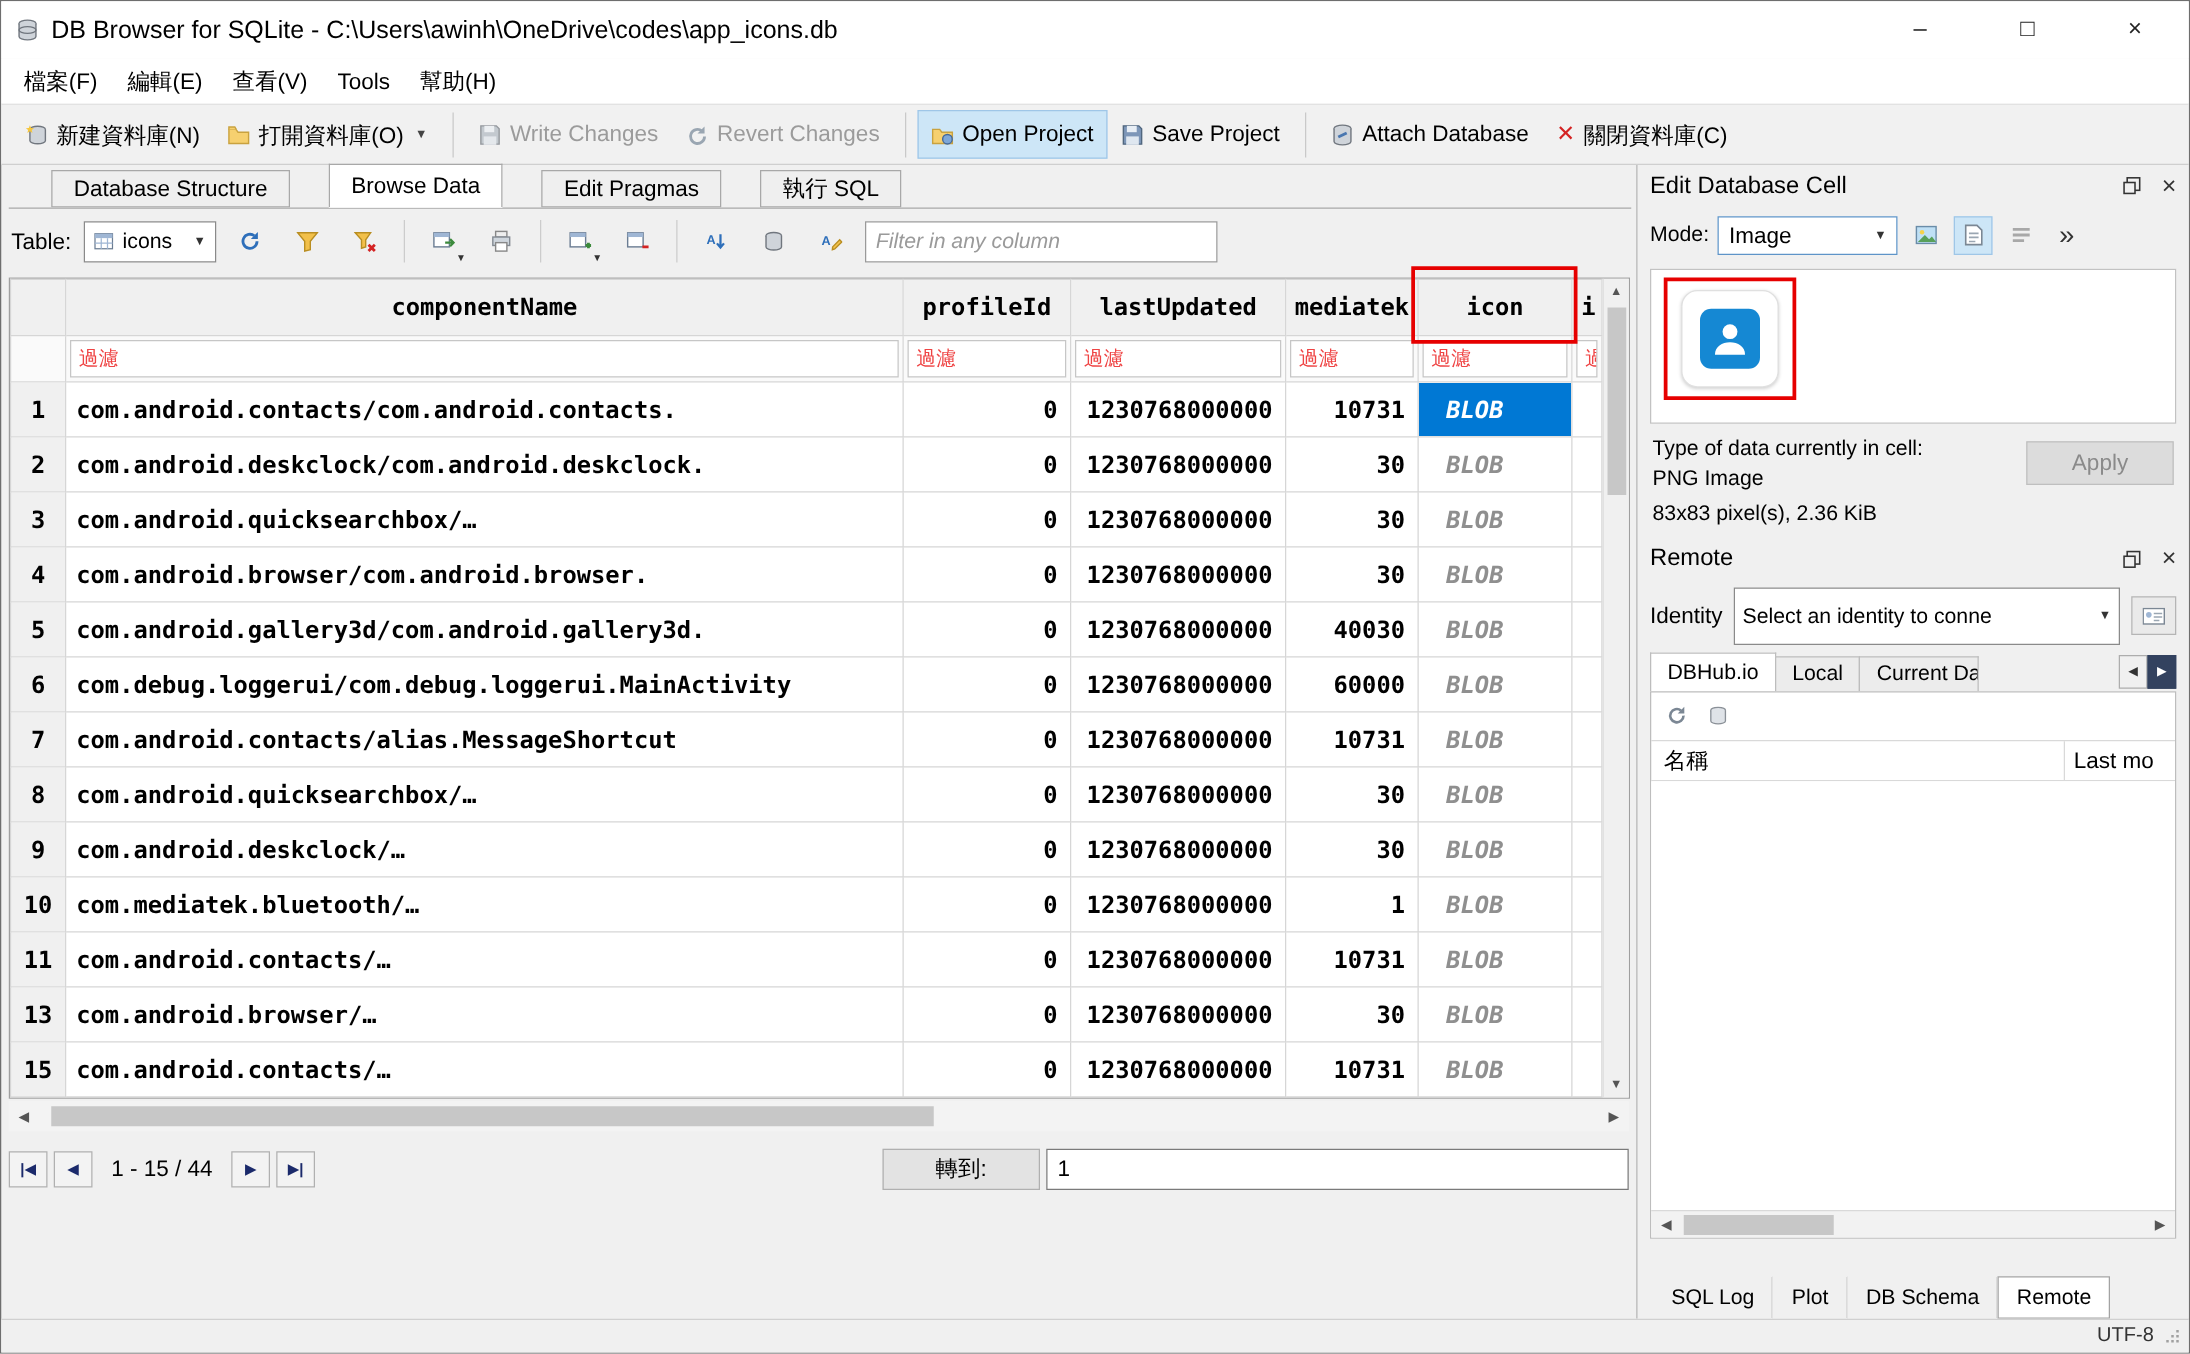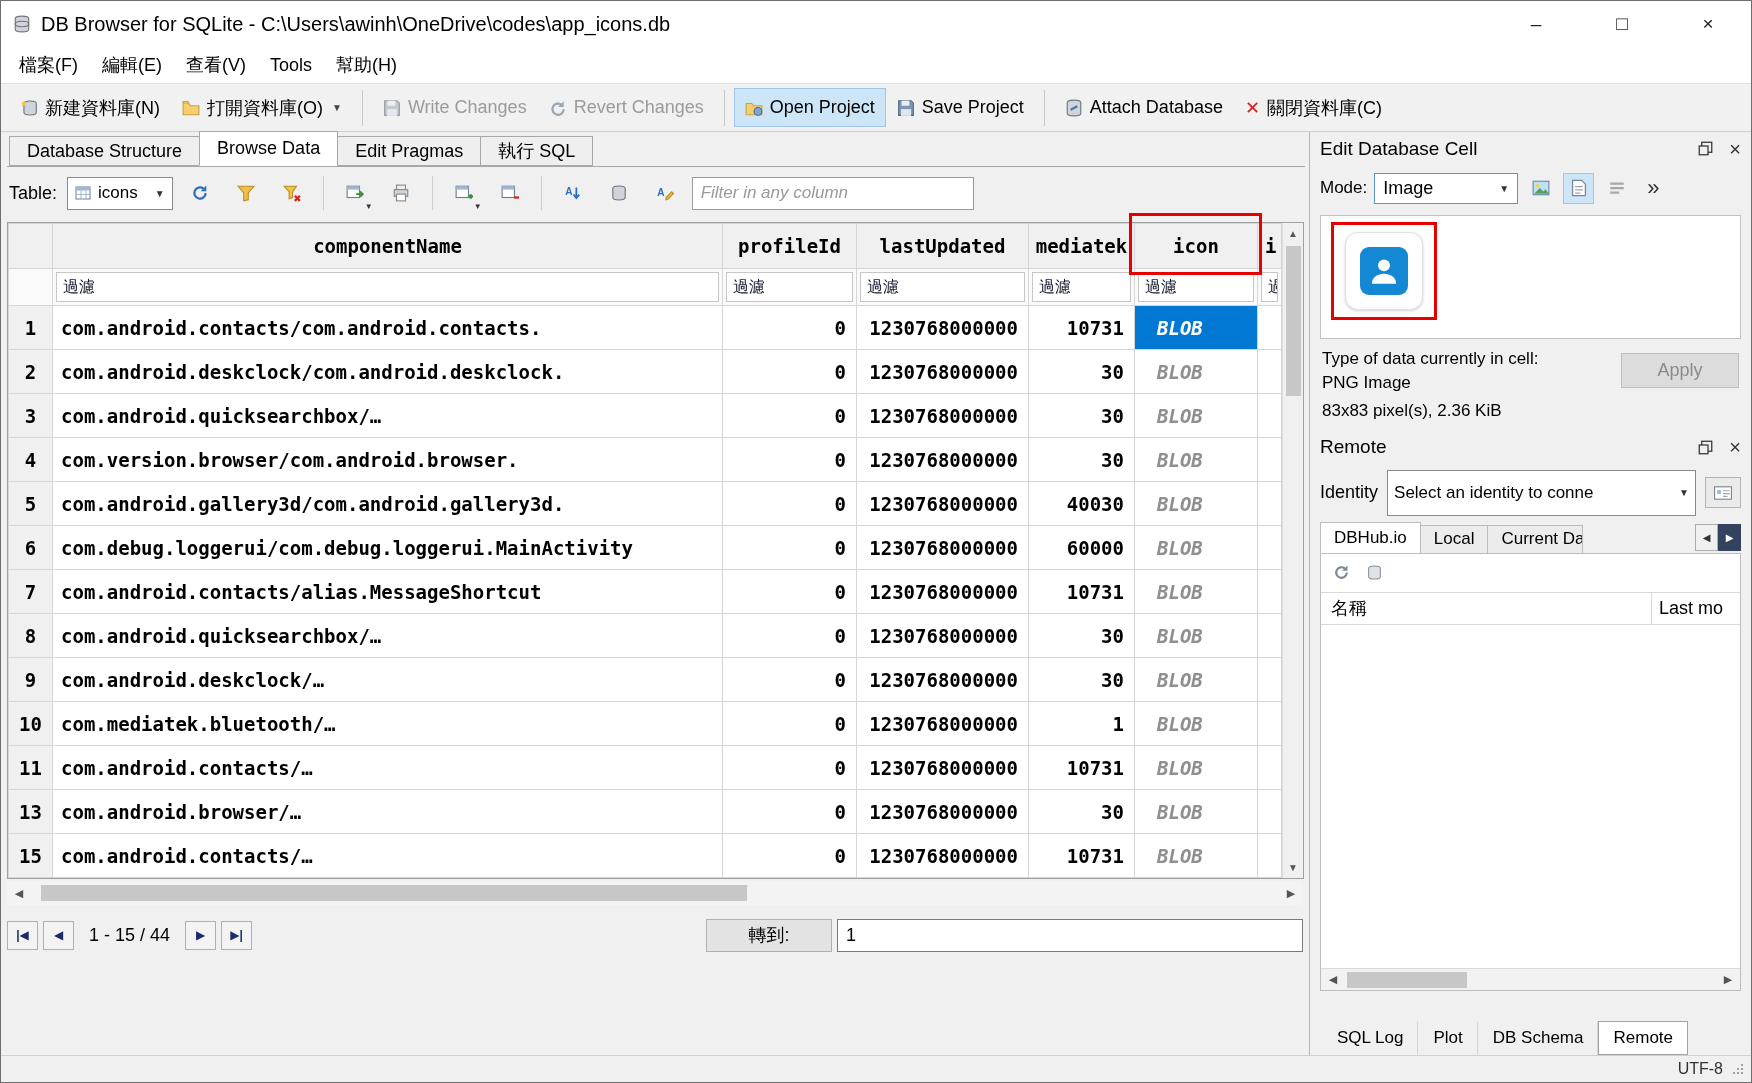--- a/index.html
+++ b/index.html
@@ -27,21 +27,21 @@
   .icon16{width:18px;height:18px;flex:0 0 auto;}
   .redx{color:#d42323;font-weight:bold;font-size:18px;}
 
   
   .main{flex:1;display:flex;min-height:0;}
   .left{flex:1;min-width:0;display:flex;flex-direction:column;padding:0 4px 0 6px;}
   .right{width:442px;flex:0 0 auto;border-left:1px solid #b5b5b5;display:flex;flex-direction:column;background:#f0f0f0;}
 
   
   .doc-tabs{height:35px;flex:0 0 auto;display:flex;align-items:flex-end;border-bottom:1px solid #a8a8a8;padding-left:2px;}
-  .doc-tab{height:30px;display:flex;align-items:center;padding:4px 17px;border:1px solid #a8a8a8;background:#efefef;margin-right:-1px;font-size:18px;}
+  .doc-tab{height:30px;display:flex;align-items:center;padding:4px 17px;border:1px solid #a8a8a8;background:#efefef;margin-right:-1px;font-size:18px;margin-left:32px;}
   .doc-tab.active{background:#fff;height:35px;border-bottom:1px solid #fff;}
 
   
   .browse-controls{height:52px;flex:0 0 auto;display:flex;align-items:center;gap:8px;padding:2px 2px;}
   .tbl-label{font-size:18px;margin-right:2px;}
   .combo{display:flex;align-items:center;gap:7px;border:1px solid #8a8a8a;background:#fff;height:33px;padding:0 7px;justify-content:space-between;}
   .combo .carr{font-size:10px;color:#333;margin-left:10px;}
   .ibtn{width:38px;height:38px;display:flex;align-items:center;justify-content:center;position:relative;flex:0 0 auto;}
   .ibtn .dd{position:absolute;right:1px;bottom:1px;font-size:8px;color:#333;}
   .csep{width:1px;height:34px;background:#cccccc;margin:0 4px;flex:0 0 auto;}
@@ -49,21 +49,21 @@
   .filter-any::placeholder{color:#9a9a9a;}
 
   
   .grid-area{position:relative;flex:0 0 auto;display:flex;margin-top:3px;}
   .grid-frame{border:1px solid #9f9f9f;background:#fff;display:flex;}
   table.grid{border-collapse:collapse;table-layout:fixed;width:1273px;font-family:"DejaVu Sans Mono","Liberation Mono",monospace;font-weight:bold;font-size:19px;}
   table.grid th,table.grid td{border:1px solid #d6d6d6;overflow:hidden;white-space:nowrap;}
   tr.hrow th{height:45px;background:#f0f0f0;text-align:center;font-weight:bold;}
   tr.hrow th.ph{text-align:left;padding-left:7px;}
   tr.frow td{height:37px;background:#fafafa;padding:3px;}
-  .fbox{height:100%;border:1px solid #c6c6c6;background:#fff;display:flex;align-items:center;padding:0 6px;color:#0f172a;font-family:"Liberation Sans","DejaVu Sans",sans-serif;font-weight:normal;font-size:16px;overflow:hidden;white-space:nowrap;}
+  .fbox{height:100%;border:1px solid #c6c6c6;background:#fff;display:flex;align-items:center;padding:0 6px;color:#ef4444;font-family:"Liberation Sans","DejaVu Sans",sans-serif;font-weight:normal;font-size:16px;overflow:hidden;white-space:nowrap;}
   td.rn{height:44px;background:#f0f0f0;text-align:center;font-weight:bold;}
   td.cc{height:44px;padding-left:8px;}
   td.cn{height:44px;text-align:right;padding-right:10px;}
   td.cb{height:44px;padding-left:22px;font-style:italic;color:#8f8f8f;}
   td.cb.sel{background:#0078d4;color:#fff;}
   td.cp{height:44px;}
   .red-box-header{position:absolute;left:1122px;top:-9px;width:133px;height:62px;border:3px solid #e60000;z-index:6;pointer-events:none;}
 
   
   .vscroll{width:21px;background:#f0f0f0;border-left:1px solid #dcdcdc;display:flex;flex-direction:column;align-items:center;}
@@ -378,21 +378,21 @@
                   <td class="rn">3</td>
                   <td class="cc">com.android.quicksearchbox/…</td>
                   <td class="cn">0</td>
                   <td class="cn">1230768000000</td>
                   <td class="cn">30</td>
                   <td class="cb">BLOB</td>
                   <td class="cp"></td>
                 </tr>
             <tr>
                   <td class="rn">4</td>
-                  <td class="cc">com.version.browser/com.android.browser.</td>
+                  <td class="cc">com.android.browser/com.android.browser.</td>
                   <td class="cn">0</td>
                   <td class="cn">1230768000000</td>
                   <td class="cn">30</td>
                   <td class="cb">BLOB</td>
                   <td class="cp"></td>
                 </tr>
             <tr>
                   <td class="rn">5</td>
                   <td class="cc">com.android.gallery3d/com.android.gallery3d.</td>
                   <td class="cn">0</td>

